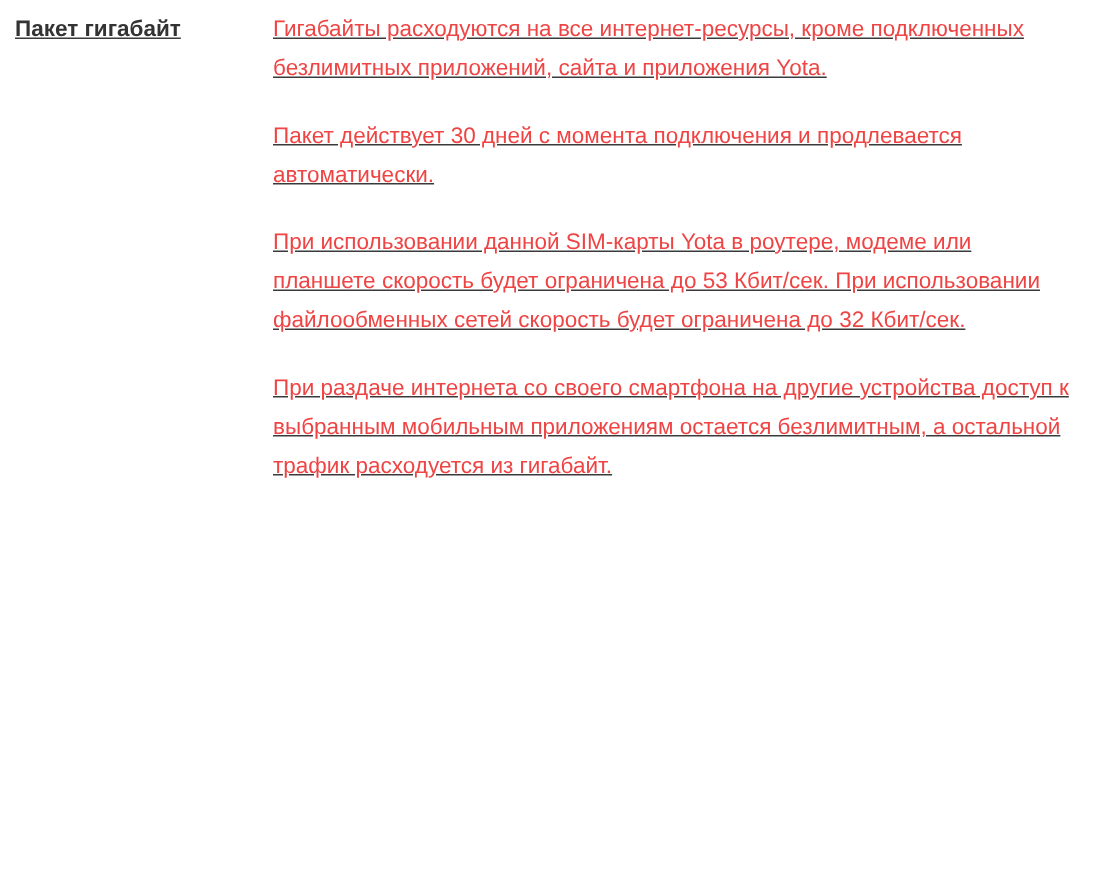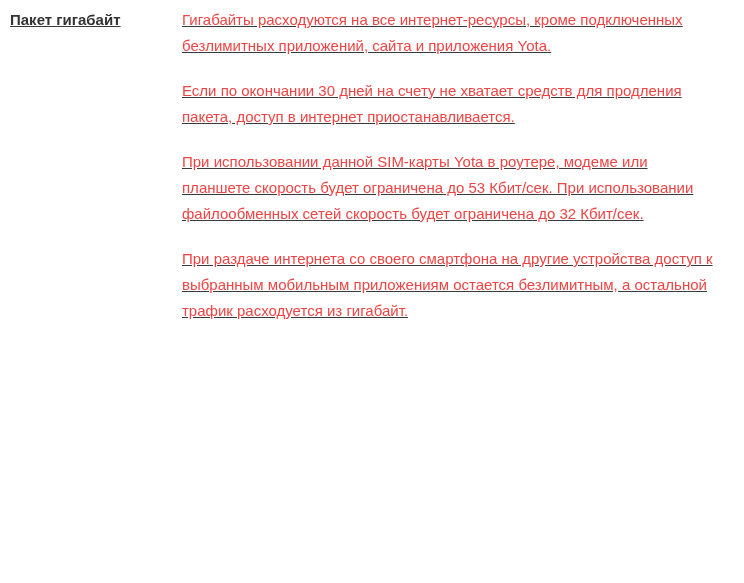--- a/index.html
+++ b/index.html
@@ -55,18 +55,18 @@
 <body>
 
 <div class="section-row">
 
   <div class="term-col">
     <h3 class="term-title">Пакет гигабайт</h3>
   </div>
 
   <div class="desc-col">
     <p>Гигабайты расходуются на все интернет-ресурсы, кроме подключенных безлимитных приложений, сайта и приложения Yota.</p>
-    <p>Если по окончании 30 дней на счету не хватает средств для продления пакета, доступ в интернет приостанавливается.</p>
+    <p>Пакет действует 30 дней с момента подключения и продлевается автоматически.</p>
     <p>При использовании данной SIM-карты Yota в роутере, модеме или планшете скорость будет ограничена до 53 Кбит/сек. При использовании файлообменных сетей скорость будет ограничена до 32 Кбит/сек.</p>
     <p>При раздаче интернета со своего смартфона на другие устройства доступ к выбранным мобильным приложениям остается безлимитным, а остальной трафик расходуется из гигабайт.</p>
   </div>
 
 </div>
 
 </body></html>

